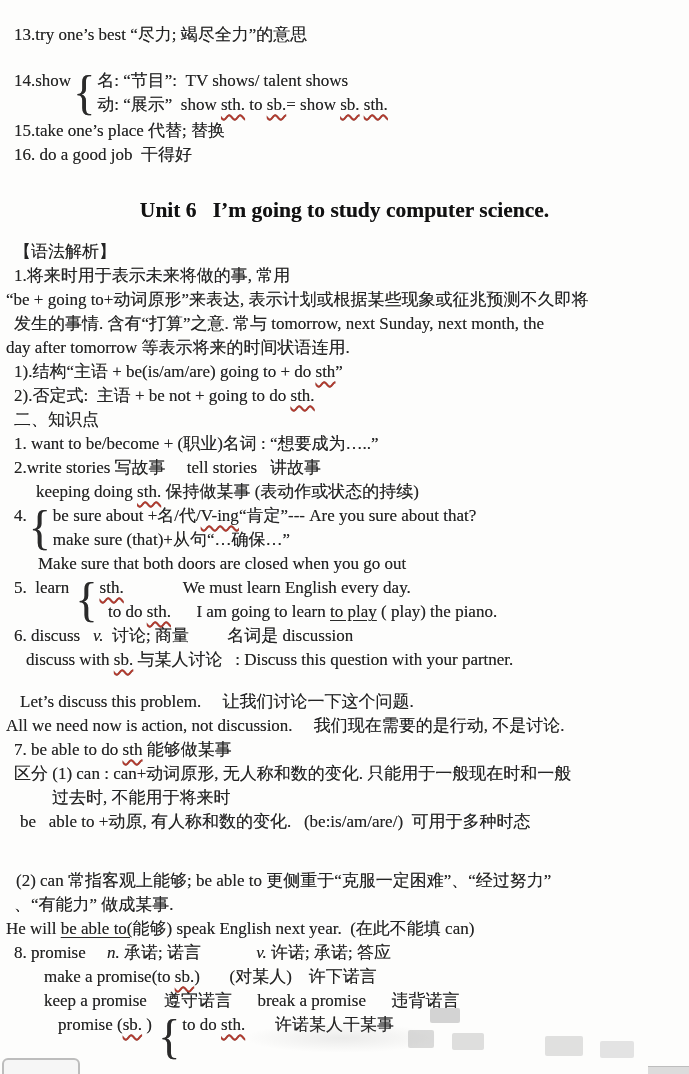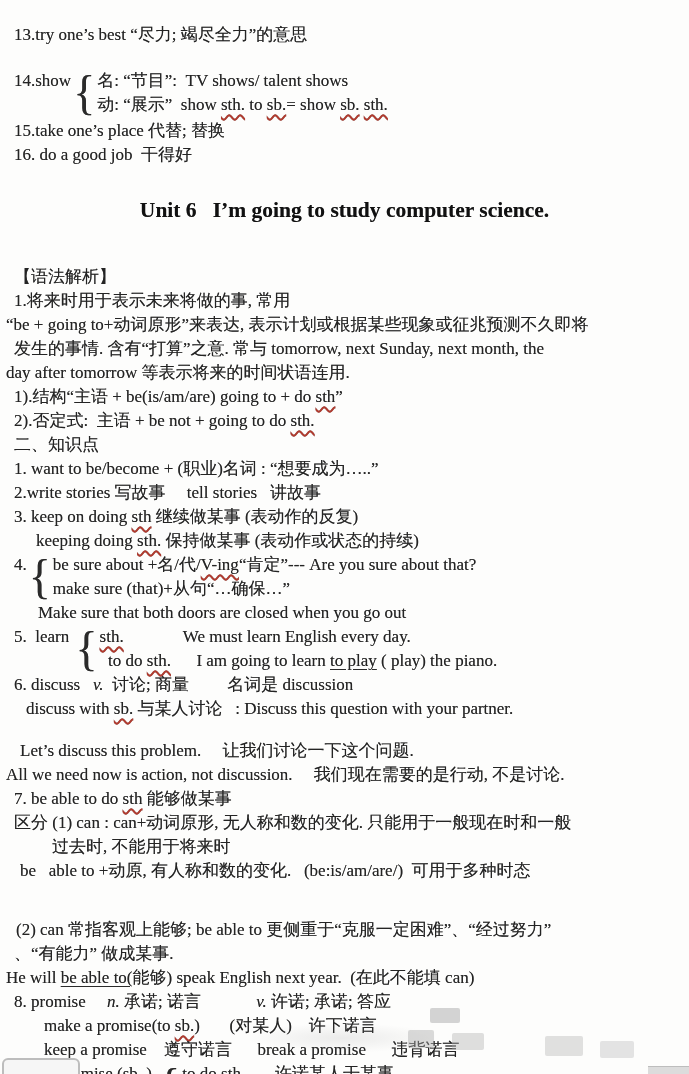--- a/index.html
+++ b/index.html
@@ -84,31 +84,30 @@
 </head>
 <body>
 
 <div class="page">
   <div id="doc-body">
       <div class="line" style="padding-left: 14px; margin-top: 4px;"><span>13.try one’s best “尽力; 竭尽全力”的意思</span></div>
       <div class="line bgroup" style="padding-left: 14px; margin-top: 22px;"><span class="bg-left"><span>14.show</span></span><span class="brace">{</span><span class="stack"><span class="stack-line"><span>名: “节目”:  TV shows/ talent shows</span></span><span class="stack-line"><span>动: “展示”  show </span><span class="m-wavy">sth.</span><span> to </span><span class="m-wavy">sb.</span><span>= show </span><span class="m-wavy">sb.</span><span> </span><span class="m-wavy">sth.</span></span></span></div>
       <div class="line" style="padding-left: 14px; margin-top: 2px;"><span>15.take one’s place 代替; 替换</span></div>
       <div class="line" style="padding-left: 14px;"><span>16. do a good job  干得好</span></div>
       <div class="doc-title" style="margin-top: 28px;">Unit 6   I’m going to study computer science.</div>
-      <div class="line" style="padding-left: 14px; margin-top: 40px;"><span>【语法解析】</span></div>
+      <div class="line" style="padding-left: 14px; margin-top: 15px;"><span>【语法解析】</span></div>
       <div class="line" style="padding-left: 14px;"><span>1.将来时用于表示未来将做的事, 常用</span></div>
       <div class="line" style="padding-left: 6px;"><span>“be + going to+动词原形”来表达, 表示计划或根据某些现象或征兆预测不久即将</span></div>
       <div class="line" style="padding-left: 14px;"><span>发生的事情. 含有“打算”之意. 常与 tomorrow, next Sunday, next month, the</span></div>
       <div class="line" style="padding-left: 6px;"><span>day after tomorrow 等表示将来的时间状语连用.</span></div>
       <div class="line" style="padding-left: 14px;"><span>1).结构“主语 + be(is/am/are) going to + do </span><span class="m-wavy">sth</span><span>”</span></div>
       <div class="line" style="padding-left: 14px;"><span>2).否定式:  主语 + be not + going to do </span><span class="m-wavy">sth.</span></div>
       <div class="line" style="padding-left: 14px;"><span>二、知识点</span></div>
       <div class="line" style="padding-left: 14px;"><span>1. want to be/become + (职业)名词 : “想要成为…..”</span></div>
       <div class="line" style="padding-left: 14px;"><span>2.write stories 写故事     tell stories   讲故事</span></div>
-      <div class="line" style="padding-left: 14px;"><span>3. keep on doing </span><span class="m-wavy">sth</span><span> 继续做某事 (表动作的反复)</span></div>
       <div class="line" style="padding-left: 36px;"><span>keeping doing </span><span class="m-wavy">sth.</span><span> 保持做某事 (表动作或状态的持续)</span></div>
       <div class="line bgroup" style="padding-left: 14px;"><span class="bg-left"><span>4.</span></span><span class="brace">{</span><span class="stack"><span class="stack-line"><span>be sure about +名/代/</span><span class="m-wavy">V-ing</span><span>“肯定”--- Are you sure about that?</span></span><span class="stack-line"><span>make sure (that)+从句“…确保…”</span></span></span></div>
       <div class="line" style="padding-left: 38px;"><span>Make sure that both doors are closed when you go out</span></div>
       <div class="line bgroup" style="padding-left: 14px;"><span class="bg-left"><span>5.  learn </span></span><span class="brace">{</span><span class="stack"><span class="stack-line"><span class="m-wavy">sth.</span><span>              We must learn English every day.</span></span><span class="stack-line"><span>  to do </span><span class="m-wavy">sth.</span><span>      I am going to learn </span><span class="m-u">to play</span><span> ( play) the piano.</span></span></span></div>
       <div class="line" style="padding-left: 14px;"><span>6. discuss   </span><span class="m-i">v.</span><span>  讨论; 商量         名词是 discussion</span></div>
       <div class="line" style="padding-left: 26px;"><span>discuss with </span><span class="m-wavy">sb.</span><span> 与某人讨论   : Discuss this question with your partner.</span></div>
       <div class="line" style="padding-left: 20px; margin-top: 18px;"><span>Let’s discuss this problem.     让我们讨论一下这个问题.</span></div>
       <div class="line" style="padding-left: 6px;"><span>All we need now is action, not discussion.     我们现在需要的是行动, 不是讨论.</span></div>
       <div class="line" style="padding-left: 14px;"><span>7. be able to do </span><span class="m-wavy">sth</span><span> 能够做某事</span></div>
       <div class="line" style="padding-left: 14px;"><span>区分 (1) can : can+动词原形, 无人称和数的变化. 只能用于一般现在时和一般</span></div>

